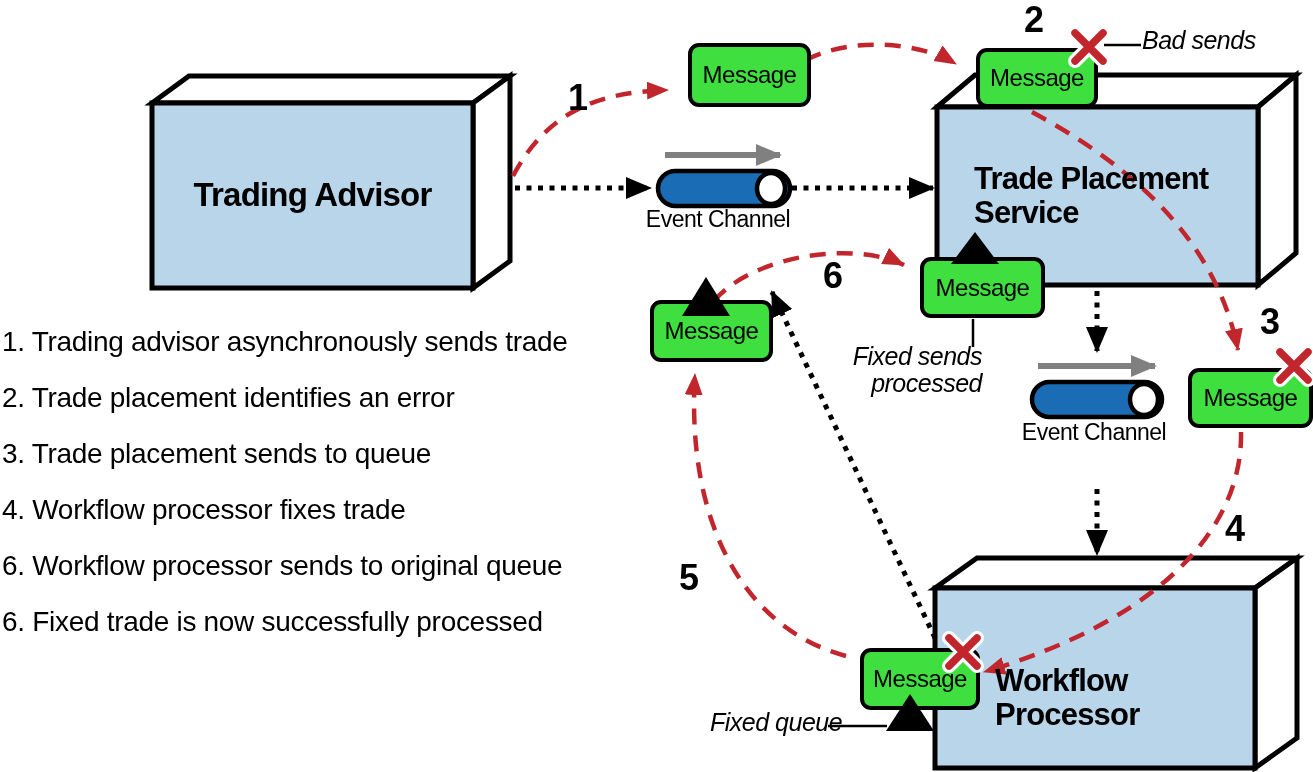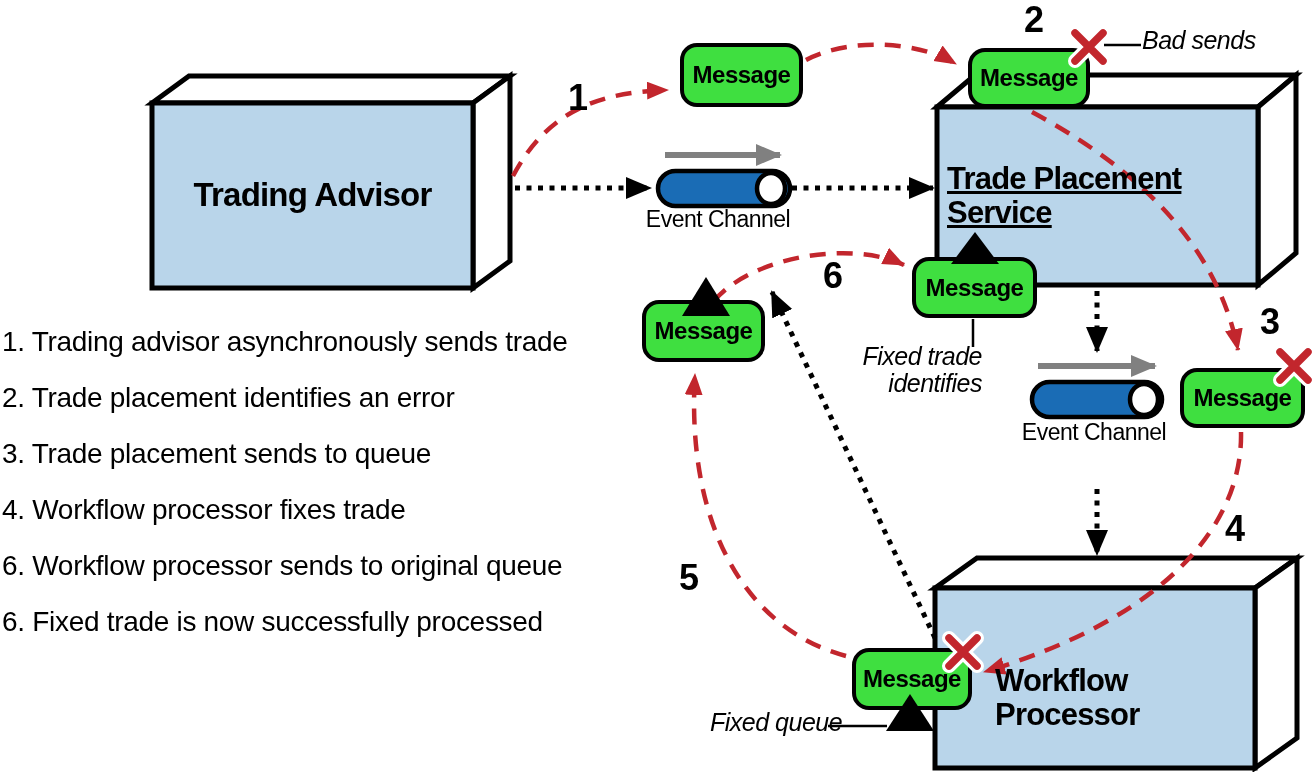--- a/index.html
+++ b/index.html
@@ -20,23 +20,23 @@
   .thin { stroke:#000; stroke-width:2.5; }
   .cyl-body { fill:var(--c-blue,#1a6cb5); stroke:#000; stroke-width:4.5; }
   .cyl-end { fill:#fff; stroke:#000; stroke-width:4.5; }
   .tri { fill:#000; }
   .x-halo { stroke:#fff; stroke-width:14; stroke-linecap:round; fill:none; }
   .x-red  { stroke:var(--c-red,#c2262d); stroke-width:7.5; stroke-linecap:round; fill:none; }
 
   
   .msg {
     position:absolute; box-sizing:border-box;
-    background:var(--c-green,#3fdf40); border:4px solid #000; border-radius:17px;
+    background:var(--c-green,#3fdf40); border:4px solid #000; border-radius:11px;
     display:flex; align-items:center; justify-content:center;
-    font-weight:bold; font-size:24px; letter-spacing:-0.5px;
+    font-weight:normal; font-size:24px; letter-spacing:-0.5px;margin-left:8px;
   }
   .service-label {
     position:absolute; display:flex; align-items:center; justify-content:center;
     text-align:left; font-weight:bold; font-size:31px; line-height:1.1; letter-spacing:-0.8px;
   }
   .channel-label { position:absolute; text-align:center; font-size:23px; line-height:1.1; letter-spacing:-0.5px; }
   .num { position:absolute; transform:translate(-50%,-50%); font-weight:bold; font-size:36px; }
   .annot { position:absolute; font-style:italic; font-size:25px; letter-spacing:-0.5px; line-height:1.08; }
   .steps { position:absolute; left:2px; top:322px; font-size:28px; letter-spacing:-0.3px; }
   .steps .step-line { height:56px; line-height:40px; white-space:nowrap; }
@@ -103,42 +103,42 @@
     <path class="reddash" d="M 806,60 C 848,38 916,40 956,64" marker-end="url(#mRed)"></path>
     <path class="reddash" d="M 1032,112 C 1125,162 1215,235 1238,350" marker-end="url(#mRed)"></path>
     <path class="reddash" d="M 1241,432 C 1243,525 1165,618 984,672" marker-end="url(#mRed)"></path>
     <path class="reddash" d="M 846,656 C 742,628 686,520 695,374" marker-end="url(#mRed)"></path>
     <path class="reddash" d="M 714,301 C 752,256 852,240 904,265" marker-end="url(#mRed)"></path>
   </svg>
 
   <div class="layer">
 
     <div class="service-label" style="left:152px;top:103px;width:321px;height:185px;font-size:33px;">Trading Advisor</div>
-    <div class="service-label" style="left:947px;top:107px;width:300px;height:178px;text-decoration:underline;">Trade Placement Service</div>
+    <div class="service-label" style="left:974px;top:107px;width:300px;height:178px;">Trade Placement Service</div>
     <div class="service-label" style="left:995px;top:608px;width:200px;height:180px;">Workflow Processor</div>
 
     <div class="channel-label" style="left:638px;top:207px;width:160px;">Event Channel</div>
     <div class="channel-label" style="left:1014px;top:420px;width:160px;">Event Channel</div>
 
     <div class="msg" style="left:680px;top:43px;width:123px;height:64px;">Message</div>
     <div class="msg" style="left:968px;top:48px;width:122px;height:60px;">Message</div>
     <div class="msg" style="left:1180px;top:368px;width:125px;height:60px;">Message</div>
     <div class="msg" style="left:912px;top:257px;width:125px;height:61px;">Message</div>
     <div class="msg" style="left:852px;top:648px;width:120px;height:62px;">Message</div>
     <div class="msg" style="left:642px;top:300px;width:123px;height:62px;">Message</div>
 
     <div class="num" style="left:578px;top:98px;">1</div>
     <div class="num" style="left:1034px;top:20px;">2</div>
     <div class="num" style="left:1270px;top:322px;">3</div>
     <div class="num" style="left:1235px;top:529px;">4</div>
     <div class="num" style="left:689px;top:578px;">5</div>
     <div class="num" style="left:833px;top:276px;">6</div>
 
     <div class="annot" style="left:1142px;top:27px;">Bad sends</div>
-    <div class="annot" style="left:840px;top:343px;width:142px;text-align:right;">Fixed trade identifies</div>
+    <div class="annot" style="left:840px;top:343px;width:142px;text-align:right;">Fixed sends processed</div>
     <div class="annot" style="left:710px;top:709px;">Fixed queue</div>
 
     <div class="steps">
       <div class="step-line">1. Trading advisor asynchronously sends trade</div>
       <div class="step-line">2. Trade placement identifies an error</div>
       <div class="step-line">3. Trade placement sends to queue</div>
       <div class="step-line">4. Workflow processor fixes trade</div>
       <div class="step-line">6. Workflow processor sends to original queue</div>
       <div class="step-line">6. Fixed trade is now successfully processed</div>
     </div>

